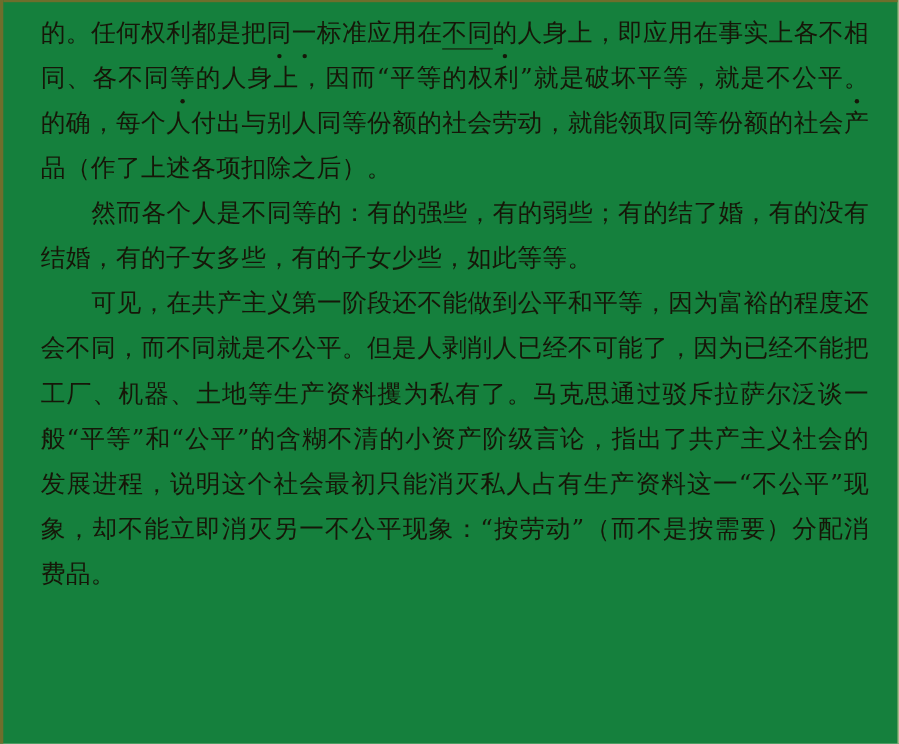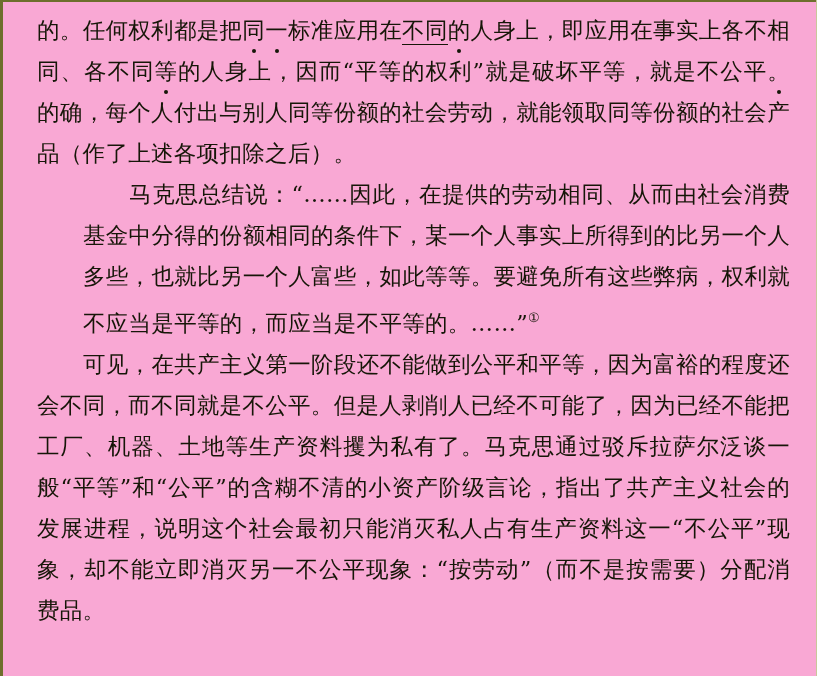--- a/index.html
+++ b/index.html
@@ -11,21 +11,21 @@
     height: 676px;
     background: #fdfce4;
     font-family: "DejaVu Serif", serif;
     overflow: hidden;
   }
   .page {
     position: relative;
     width: 817px;
     height: 676px;
     box-sizing: border-box;
-    background: #f9a8d4;
+    background: #15803d;
     border-left: 3px solid #6e6e2c;
     border-right: 1px solid #c9c79a;
     padding: 0;
   }
   .top-rule {
     position: absolute;
     top: 0;
     left: 0;
     right: 0;
     height: 2px;
@@ -83,21 +83,19 @@
 </style>
 </head>
 <body>
 
 <div class="page">
   <div class="top-rule"></div>
   <div class="content">
 
     <p class="para-1">的。任何权利都是把<span class="dot">同</span><span class="dot">一</span>标准应用在<span class="u">不同</span><span class="dot">的</span>人身上，即应用在事实上各不相同、各不同<span class="dot">等</span>的人身上，因而“平等的权利”就是破坏平等，就是不公平<span class="dot">。</span>的确，每个人付出与别人同等份额的社会劳动，就能领取同等份额的社会产品（作了上述各项扣除之后）。</p>
 
+    <p class="indent1">然而各个人是不同等的：有的强些，有的弱些；有的结了婚，有的没有结婚，有的子女多些，有的子女少些，如此等等。</p>
 
-    <div class="quote-block">
-      <p><span>马克思总结说：“……因此，在提供的劳动相同、从而由社会消费基金中分得的份额相同的条件下，某一个人事实上所得到的比另一个人多些，也就比另一个人富些，如此等等。要避免所有这些弊病，权利就不应当是平等的，而应当是不平等的。……”</span><sup>①</sup></p>
-    </div>
 
     <p class="indent1">可见，在共产主义第一阶段还不能做到公平和平等，因为富裕的程度还会不同，而不同就是不公平。但是人<span class="b">剥削</span>人已经不可能了，因为已经不能把工厂、机器、土地等<span class="b">生产资料攫</span>为私有了。马克思通过驳斥拉萨尔泛谈<span class="b">一般</span>“平等”和“<span class="b">公平</span>”的含糊不清的小资产阶级言论，指出了共产主义社会的<span class="b">发展进程</span>，说明这个社会最初<span class="b">只</span>能消灭私人占有生产资料这一“<span class="b">不公平</span>”现象，却<span class="b">不</span>能立即消灭另一不公平现象：“<span class="b">按劳动</span>”（而不是按需要）分配消费品。</p>
 
   </div>
 </div>
 
 </body></html>

